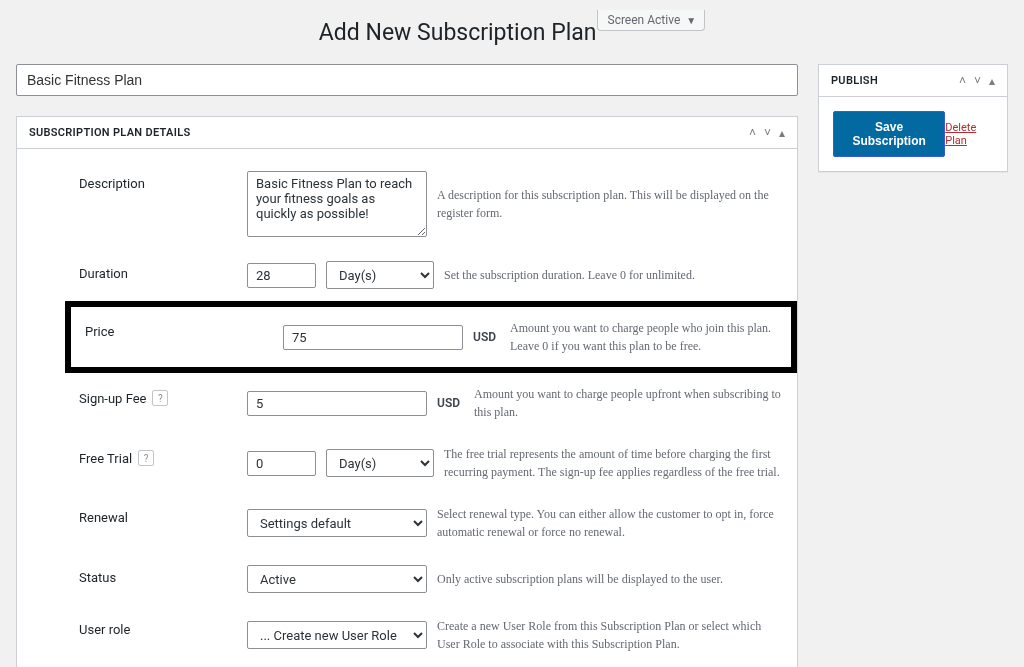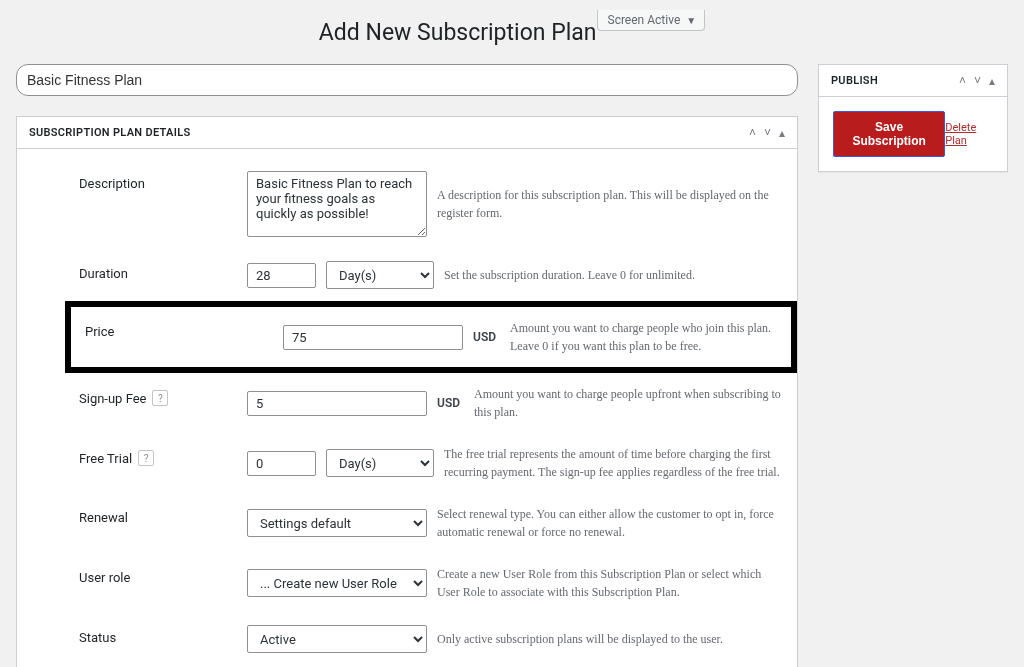--- a/index.html
+++ b/index.html
@@ -37,21 +37,21 @@
   }
   .screen-options .tri { font-size: 10px; }
   .layout { display: flex; gap: 20px; align-items: flex-start; }
   .main-col { flex: 1; min-width: 0; }
   .side-col { width: 190px; flex-shrink: 0; }
   .title-input {
     width: 100%;
     font-size: 14px;
     padding: 7px 10px;
     border: 1px solid #8c8f94;
-    border-radius: 12px;
+    border-radius: 2px;
     background: #fff;
     margin-bottom: 20px;
     color: #333;
   }
   .postbox {
     background: #fff;
     border: 1px solid #ccd0d4;
     box-shadow: 0 1px 1px rgba(0,0,0,.04);
     margin-bottom: 16px;
   }
@@ -131,21 +131,21 @@
   input.field.num-lg { width: 180px; }
   select.field { width: 108px; height: 28px; }
   select.field.wide { width: 180px; }
   .publish-inner {
     padding: 14px;
     display: flex;
     align-items: center;
     justify-content: space-between;
   }
   .btn-primary {
-    background: #b91c1c;
+    background: #0369a1;
     border: 1px solid #3858e9;
     color: #fff;
     font-size: 12px;
     font-weight: 600;
     padding: 8px 10px;
     border-radius: 2px;
     cursor: pointer;
   }
   .delete-link {
     color: #b32d2e;
@@ -240,36 +240,36 @@
             <div class="label-cell">Renewal</div>
             <div class="control-cell">
               <select class="field wide">
                 <option>Settings default</option>
               </select>
               <span class="desc">Select renewal type. You can either allow the customer to opt in, force automatic renewal or force no renewal.</span>
             </div>
           </div>
 
           <div class="form-row">
+            <div class="label-cell">Status</div>
+            <div class="control-cell">
+              <select class="field wide">
+                <option>Active</option>
+              </select>
+              <span class="desc">Only active subscription plans will be displayed to the user.</span>
+            </div>
+          </div>
+
+          <div class="form-row">
             <div class="label-cell">User role</div>
             <div class="control-cell">
               <select class="field wide">
                 <option>... Create new User Role</option>
               </select>
               <span class="desc">Create a new User Role from this Subscription Plan or select which User Role to associate with this Subscription Plan.</span>
-            </div>
-          </div>
-
-          <div class="form-row">
-            <div class="label-cell">Status</div>
-            <div class="control-cell">
-              <select class="field wide">
-                <option>Active</option>
-              </select>
-              <span class="desc">Only active subscription plans will be displayed to the user.</span>
             </div>
           </div>
 
         </div>
       </div>
 
       
       
     </div>
 

